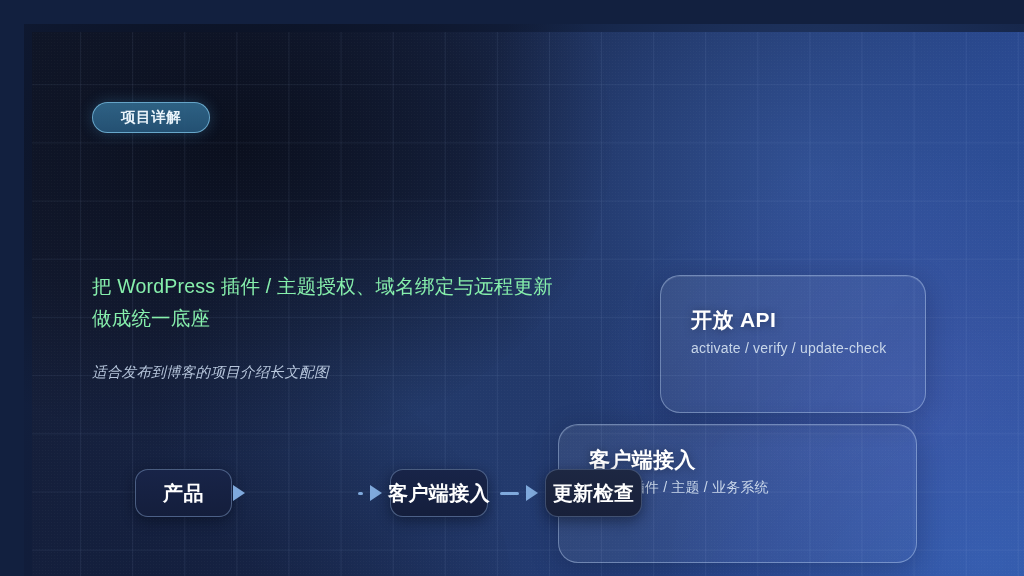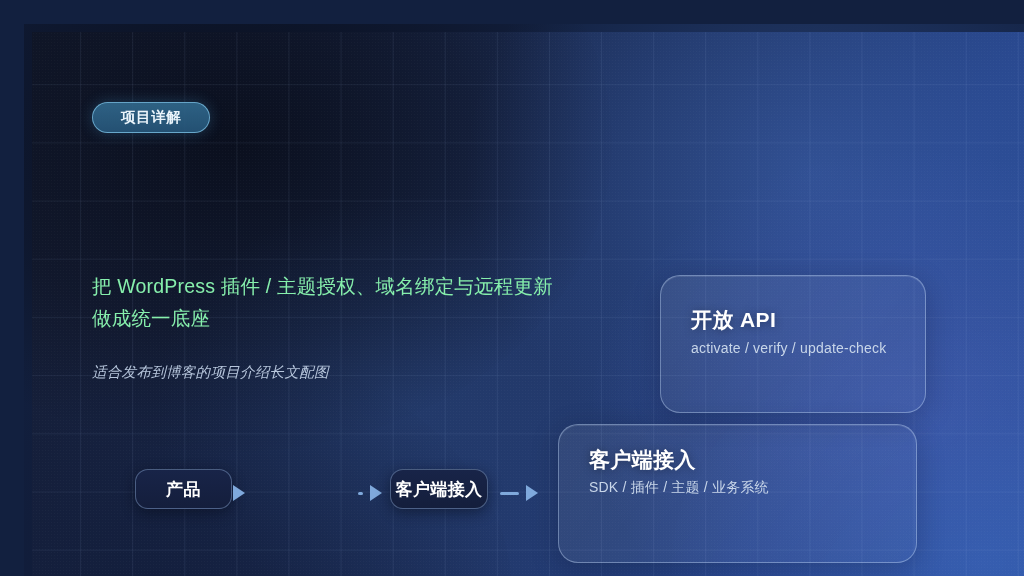--- a/index.html
+++ b/index.html
@@ -130,27 +130,27 @@
   #card-client { left:526px; top:392px; width:359px; height:139px; }
 
   #card-api .card-title  { top:22px; }
   #card-api .card-sub    { top:56px; }
   #card-client .card-title { top:13px; }
   #card-client .card-sub   { top:46px; }
 
   
   .chip {
     position:absolute;
-    height:40px;
+    height:48px;
     display:flex; align-items:center; justify-content:center;
     padding:0 18px;
     border-radius:13px;
     background:linear-gradient(180deg,#182448,#141e3c);
     border:1.2px solid rgba(150,180,225,.42);
-    color:#ffffff; font-size:17px; font-weight:700; letter-spacing:.4px;
+    color:#ffffff; font-size:20px; font-weight:700; letter-spacing:.4px;
     box-shadow:0 4px 14px rgba(4,9,22,.45);
     white-space:nowrap;
   }
   #chip-0 { left:103px; top:437px; width:97px; }
   #chip-1 { left:218px; top:437px; width:96px; }
   #chip-2 { left:358px; top:437px; width:98px; }
   #chip-3 { left:513px; top:437px; width:97px; z-index:6;
             background:linear-gradient(180deg,#1d2742,#18203a);
             border-color:rgba(150,180,225,.30); }
 
@@ -223,14 +223,17 @@
   </div>
 
   <div class="chip" id="chip-2">
     <span>客户端接入</span>
   </div>
   <div class="arrow" id="arrow-2">
     <span class="shaft"></span>
       <span class="head"></span>
   </div>
 
+  <div class="chip" id="chip-3">
+    <span>更新检查</span>
+  </div>
 
 </div>
 
 </body></html>

